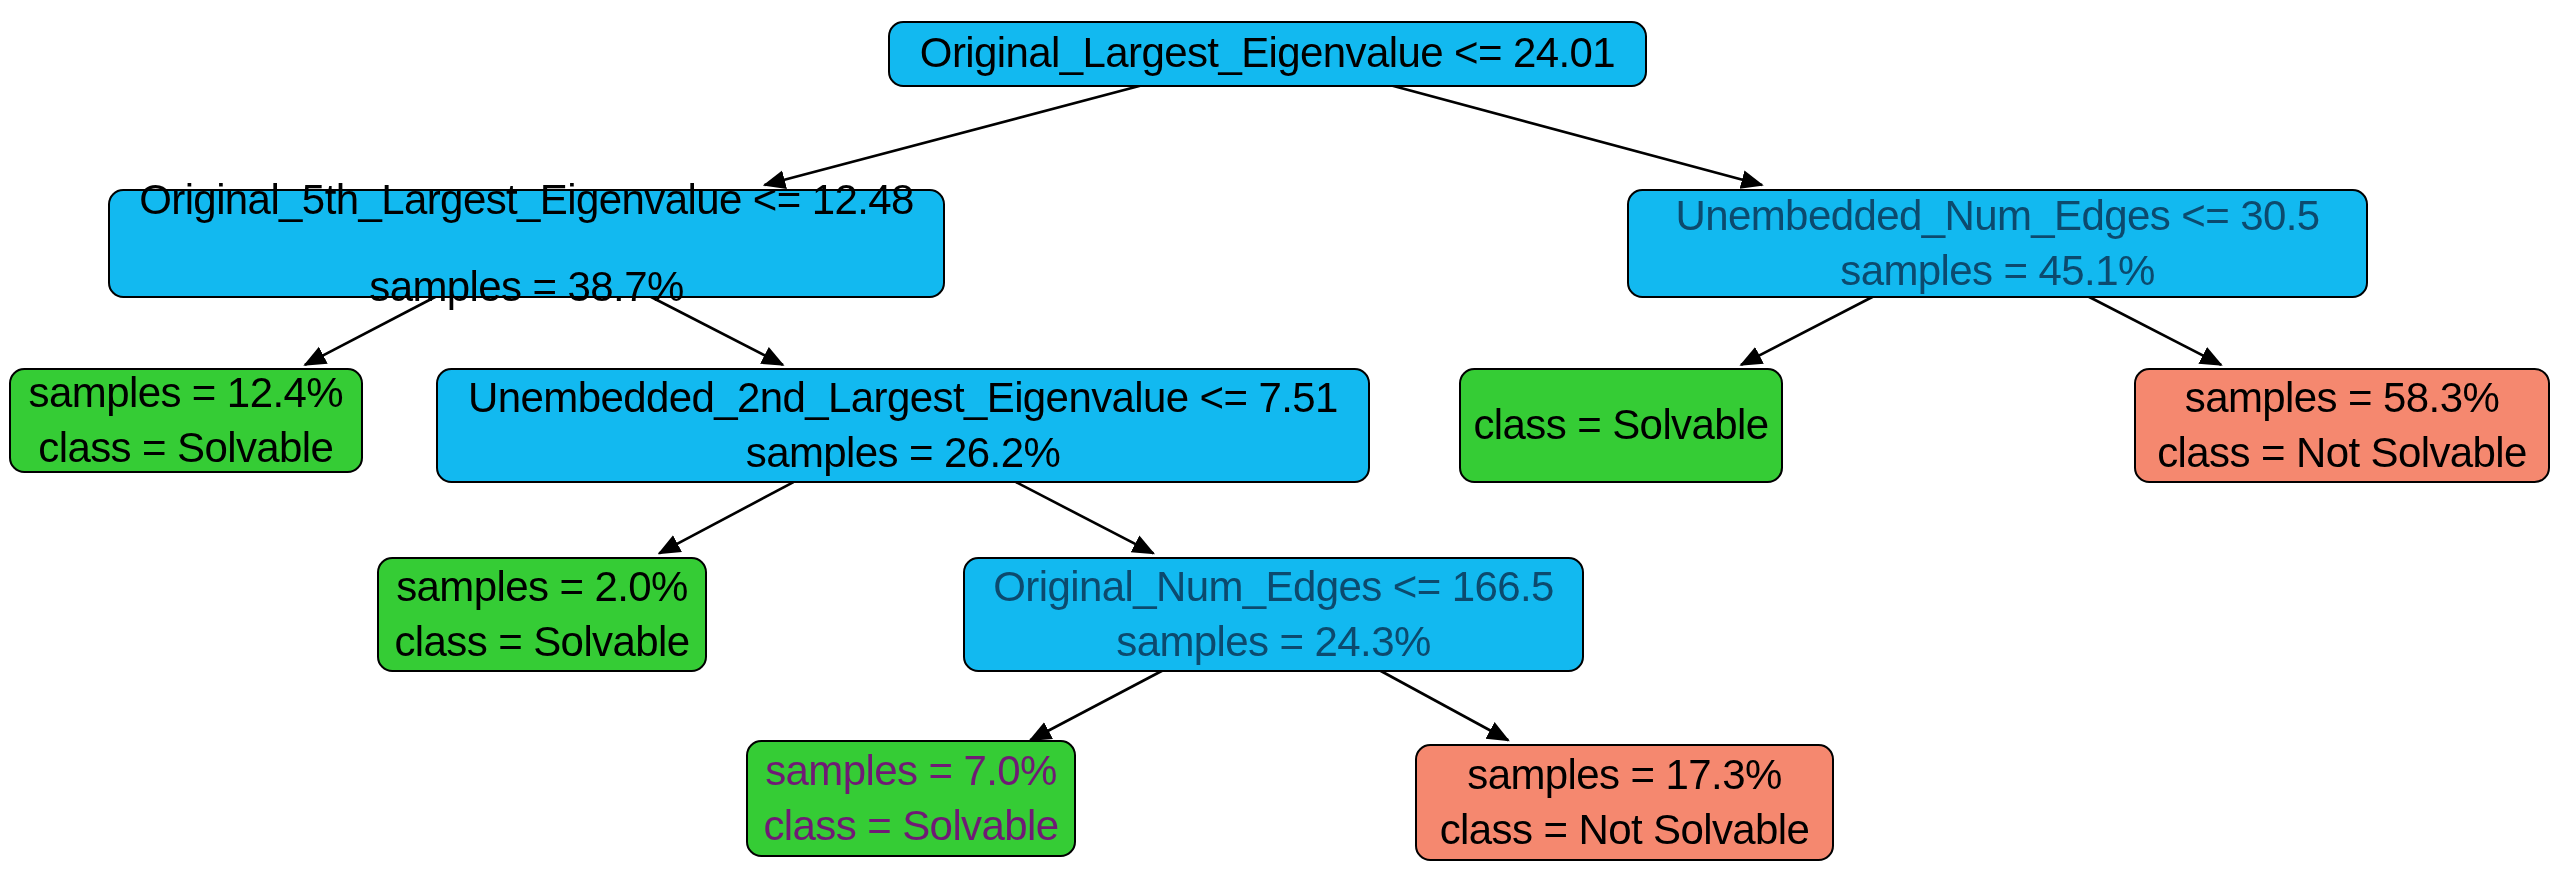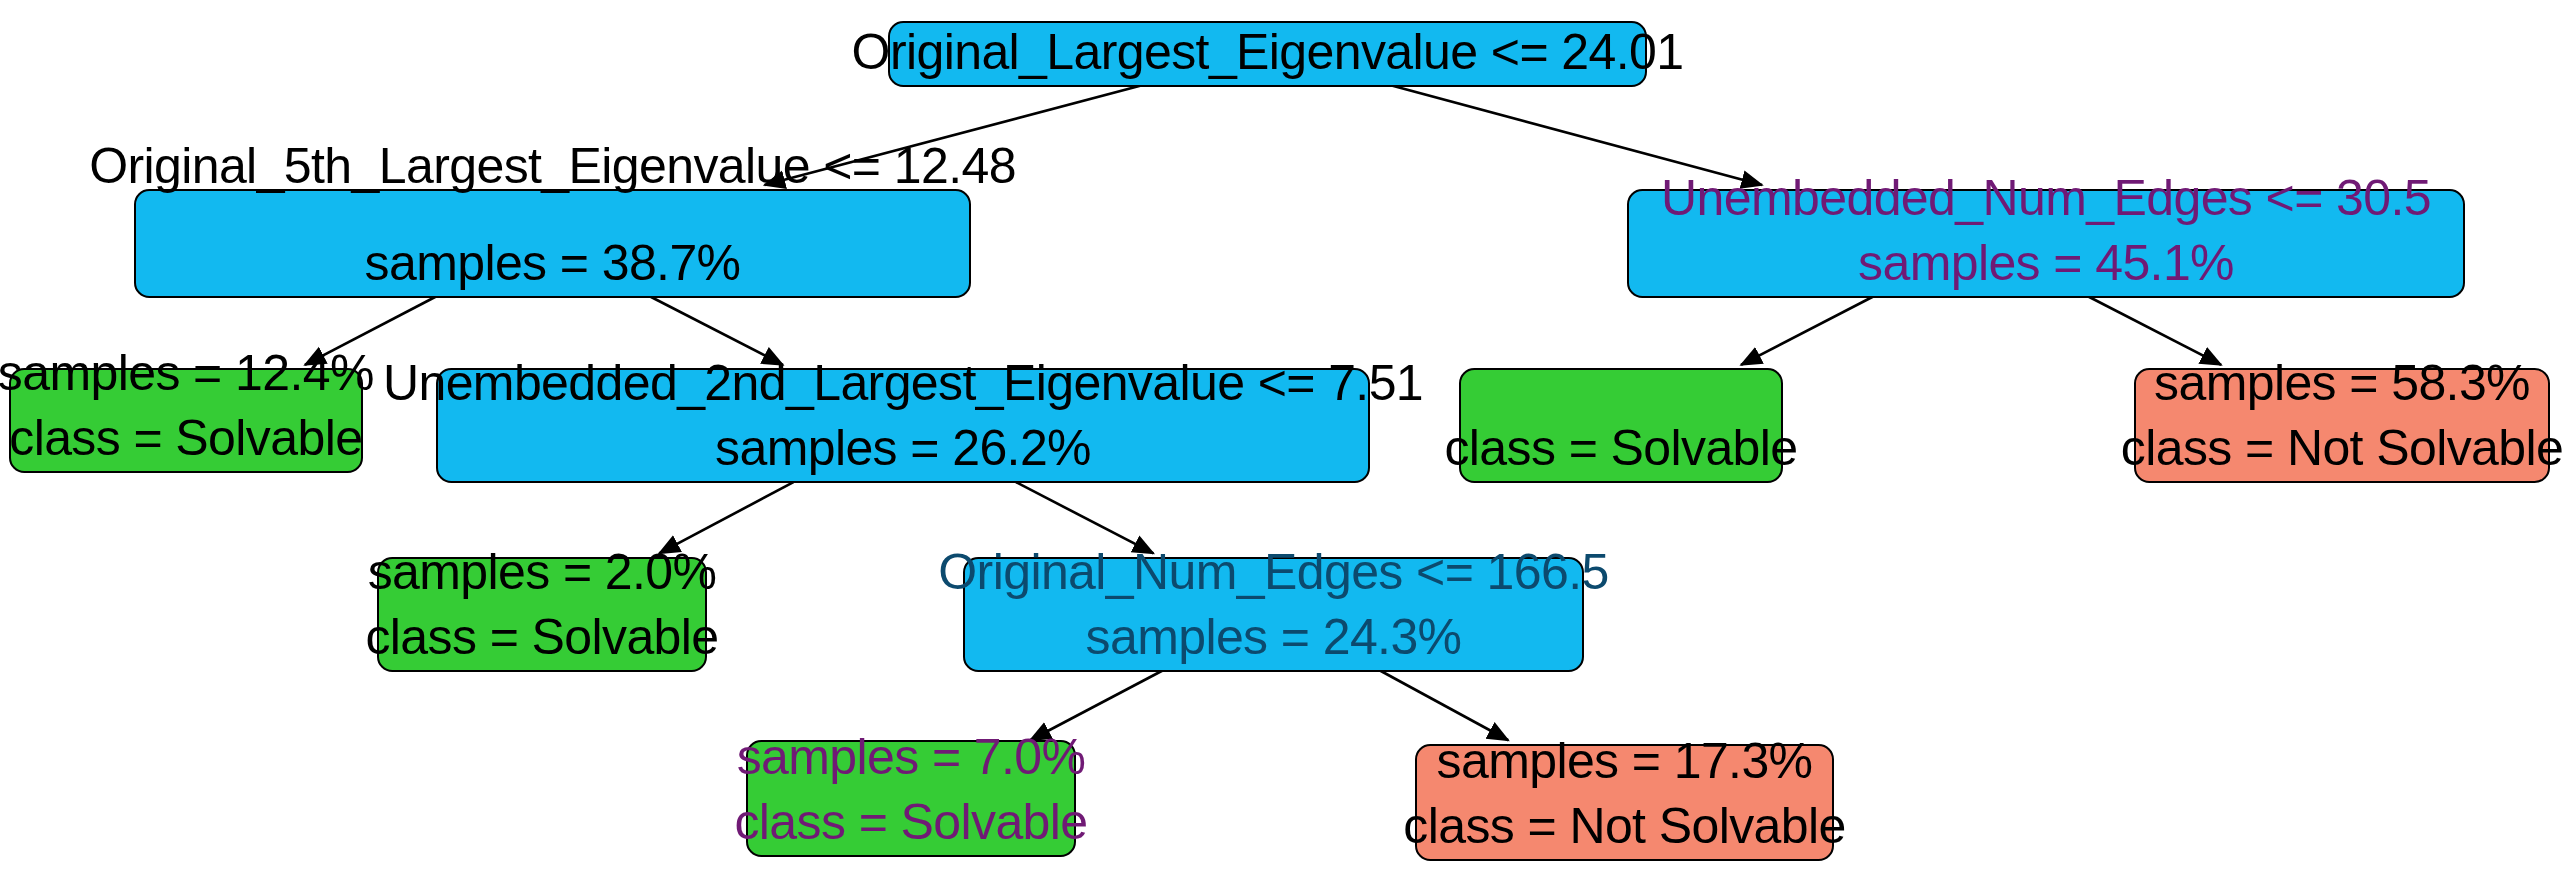--- a/index.html
+++ b/index.html
@@ -23,23 +23,23 @@
     height: 877px;
   }
   .node {
     position: absolute;
     box-sizing: border-box;
     border: 2.9px solid #000000;
     border-radius: 15.3px;
     display: flex;
     flex-direction: column;
     align-items: center;
-    justify-content: flex-end;
+    justify-content: center;
     text-align: center;
-    font-size: 50px;
+    font-size: 42px;
     line-height: 1.3;
     letter-spacing: -0.6px;
     color: #000000;
     white-space: nowrap;
   }
   .node .node-line {
     display: block;
   }
 </style>
 </head>
@@ -62,25 +62,25 @@
         <line x1="1345.9" y1="818.0" x2="1118.1" y2="939.0" stroke="#000000" stroke-width="4.5" marker-end="url(#arrowhead)"></line>
         <line x1="1723.5" y1="818.0" x2="1956.7" y2="939.0" stroke="#000000" stroke-width="4.5" marker-end="url(#arrowhead)"></line>
         <line x1="1971.4" y1="1138.0" x2="1747.6" y2="1256.0" stroke="#000000" stroke-width="4.5" marker-end="url(#arrowhead)"></line>
         <line x1="2341.8" y1="1138.0" x2="2558.7" y2="1256.0" stroke="#000000" stroke-width="4.5" marker-end="url(#arrowhead)"></line>
       </g>
   </svg>
   <div id="node-layer">
       <div class="node" style="left: 888px; top: 20.6px; width: 759px; height: 66px; background: rgb(18, 185, 240); border-color: rgb(0, 0, 0); color: rgb(0, 0, 0);">
         <span class="node-line">Original_Largest_Eigenvalue &lt;= 24.01</span>
       </div>
-      <div class="node" style="left: 134px; top: 189px; width: 837px; height: 109px; background: rgb(18, 185, 240); border-color: rgb(0, 0, 0); color: rgb(0, 0, 0); gap: 32px;">
+      <div class="node" style="left: 108px; top: 189px; width: 837px; height: 109px; background: rgb(18, 185, 240); border-color: rgb(0, 0, 0); color: rgb(0, 0, 0); gap: 32px;">
         <span class="node-line">Original_5th_Largest_Eigenvalue &lt;= 12.48</span>
         <span class="node-line">samples = 38.7%</span>
       </div>
-      <div class="node" style="left: 1627px; top: 189px; width: 838px; height: 109px; background: rgb(18, 185, 240); border-color: rgb(0, 0, 0); color: #701a75;">
+      <div class="node" style="left: 1627px; top: 189px; width: 741px; height: 109px; background: rgb(18, 185, 240); border-color: rgb(0, 0, 0); color: #0c4a6e;">
         <span class="node-line">Unembedded_Num_Edges &lt;= 30.5</span>
         <span class="node-line">samples = 45.1%</span>
       </div>
       <div class="node" style="left: 8.8px; top: 368px; width: 354px; height: 105px; background: rgb(53, 204, 53); border-color: rgb(0, 0, 0); color: rgb(0, 0, 0);">
         <span class="node-line">samples = 12.4%</span>
         <span class="node-line">class = Solvable</span>
       </div>
       <div class="node" style="left: 436px; top: 368px; width: 934px; height: 115px; background: rgb(18, 185, 240); border-color: rgb(0, 0, 0); color: rgb(0, 0, 0);">
         <span class="node-line">Unembedded_2nd_Largest_Eigenvalue &lt;= 7.51</span>
         <span class="node-line">samples = 26.2%</span>

